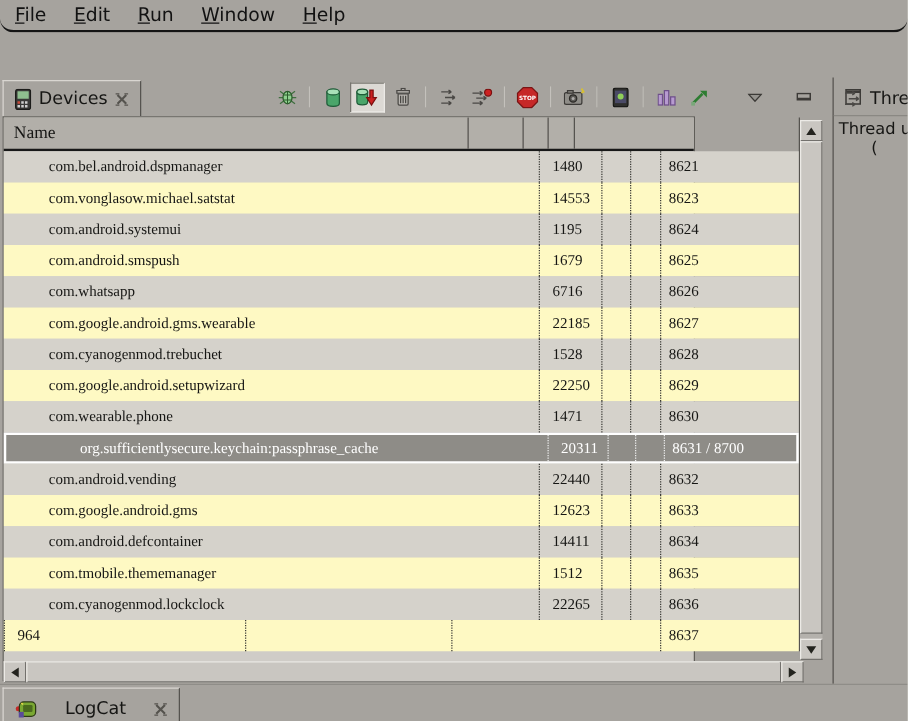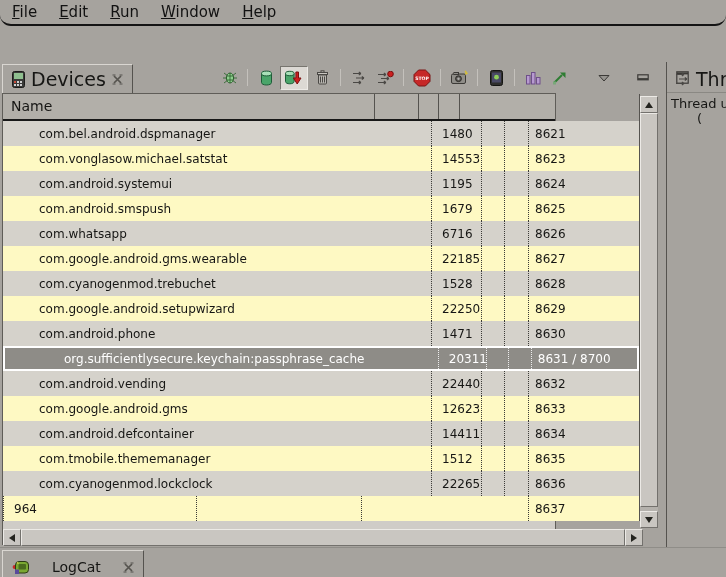--- a/index.html
+++ b/index.html
@@ -30,21 +30,21 @@
   .right-panel { position:absolute; left:666px; top:62px; width:60px; height:485px;
                  border-left:1px solid #55534f; }
   .bottom-line { position:absolute; left:0; top:547px; width:726px; height:1px; background:#8f8d88; }
 
   
   .tabbar { position:relative; height:31px; }
   .view-tab {
     position:absolute; left:2px; top:2px; height:29px;
     display:flex; align-items:center; gap:6px; padding:0 9px;
     border-top:1px solid #d9d6d1; border-left:1px solid #d9d6d1; border-right:1px solid #55534f;
-    font-size:19px; white-space:nowrap;
+    font-size:14px; white-space:nowrap;
   }
   .right-panel .tabbar { border-bottom:1px solid #8a8883; }
   .right-panel .view-tab { left:3px; padding:0 5px; border:none; overflow:hidden; }
 
   
   .toolbar {
     position:absolute; left:216px; top:0; height:31px;
     display:flex; align-items:center;
   }
   .tbtn { display:flex; align-items:center; justify-content:center;
@@ -54,21 +54,21 @@
     border:1px solid; border-color:#77756f #eceae6 #eceae6 #77756f;
     width:28px;
   }
   .tsep { width:1px; height:17px; background:#8d8a85; border-right:1px solid #c4c1bc; margin:0 5px; }
   .mleft20 { margin-left:20px; }
   .mleft14 { margin-left:14px; }
 
   
   .table {
     position:absolute; left:2px; top:31px; width:554px; height:452px;
-    border:1px solid #5f5d58; background:#cfccc7;
+    border:1px solid #5f5d58; background:#cfccc7;font-family:Liberation Serif, serif;
   }
   .thead {
     position:relative; height:27px; background:#b2afa9;
     border-bottom:2px solid #181818; display:flex;
   }
   .th { font-size:14px; line-height:25px; }
   .th-name { width:428px; padding-left:8px; }
   .th-sep  { border-left:1px solid #55534f; height:25px; }
   .th-pid  { width:50px; } .th-e1 { width:23px; } .th-e2 { width:24px; } .th-port { width:111px; }
   .right-sep { position:absolute; left:636px; top:0; height:427px; width:0; border-left:1px solid #55534f; }
@@ -331,21 +331,21 @@
     <div class="cell c-port">8628</div>
   </div>
         <div class="row dark">
     <div class="cell c-name">com.google.android.setupwizard</div>
     <div class="cell c-pid">22250</div>
     <div class="cell c-e1"></div>
     <div class="cell c-e2"></div>
     <div class="cell c-port">8629</div>
   </div>
         <div class="row light">
-    <div class="cell c-name">com.android.phone</div>
+    <div class="cell c-name">com.wearable.phone</div>
     <div class="cell c-pid">1471</div>
     <div class="cell c-e1"></div>
     <div class="cell c-e2"></div>
     <div class="cell c-port">8630</div>
   </div>
         <div class="row selected">
     <div class="cell c-name">org.sufficientlysecure.keychain:passphrase_cache</div>
     <div class="cell c-pid">20311</div>
     <div class="cell c-e1"></div>
     <div class="cell c-e2"></div>

